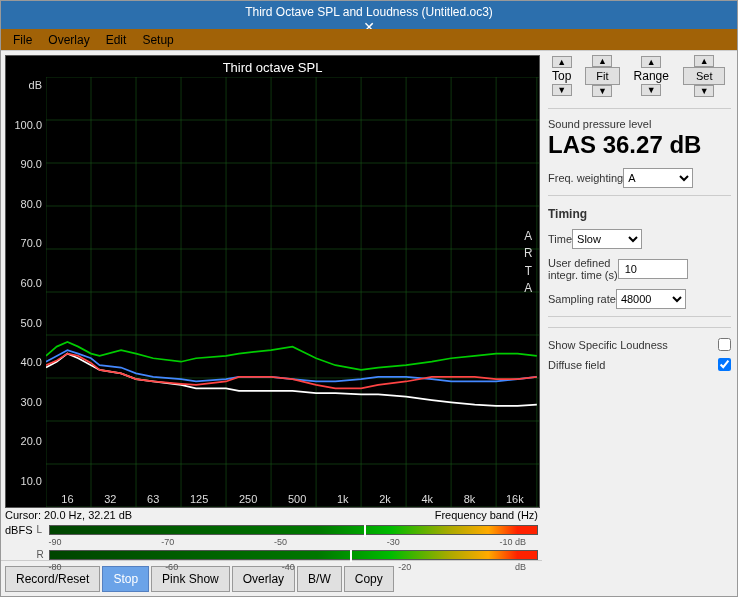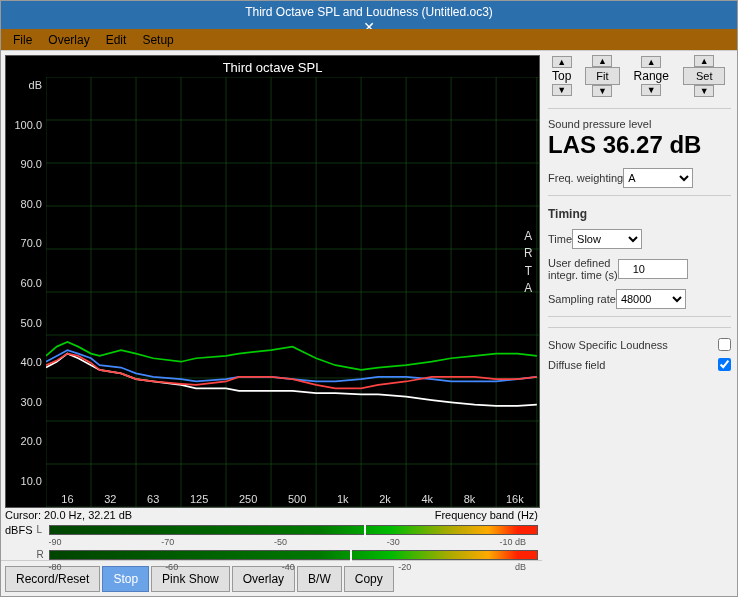--- a/index.html
+++ b/index.html
@@ -43,21 +43,21 @@
     .fit-btn { padding: 2px 10px; font-size: 11px; background: #e0e0e0; border: 1px solid #999; cursor: pointer; }
     .set-btn { padding: 2px 12px; font-size: 11px; background: #e0e0e0; border: 1px solid #999; cursor: pointer; }
 
     .spl-section { border-top: none; padding: 2px 0; }
     .spl-label { font-size: 11px; color: #333; margin-bottom: 2px; }
     .spl-value { font-size: 24px; font-weight: bold; color: #000; line-height: 1.1; }
 
     .field-row { display: flex; align-items: center; justify-content: flex-start; margin-top: 4px; }
     .field-label { font-size: 11px; color: #333; }
     .field-select { width: 70px; height: 20px; font-size: 11px; border: 1px solid #999; background: white; }
-    .field-input { width: 70px; height: 20px; font-size: 11px; border: 1px solid #999; background: white; padding: 0 14px; }
+    .field-input { width: 70px; height: 20px; font-size: 11px; border: 1px solid #999; background: white; padding: 0 6px; }
 
     .section-title { font-size: 12px; font-weight: bold; color: #333; margin-top: 4px; }
 
     .loudness-section { padding: 2px 0; }
     .loudness-value { font-size: 22px; font-weight: bold; color: #000; line-height: 1.2; }
 
     .checkbox-row { display: flex; align-items: center; justify-content: space-between; margin-top: 3px; }
     .checkbox-label { font-size: 11px; color: #333; }
 
     .divider { height: 1px; background: #ccc; margin: 3px 0; }

